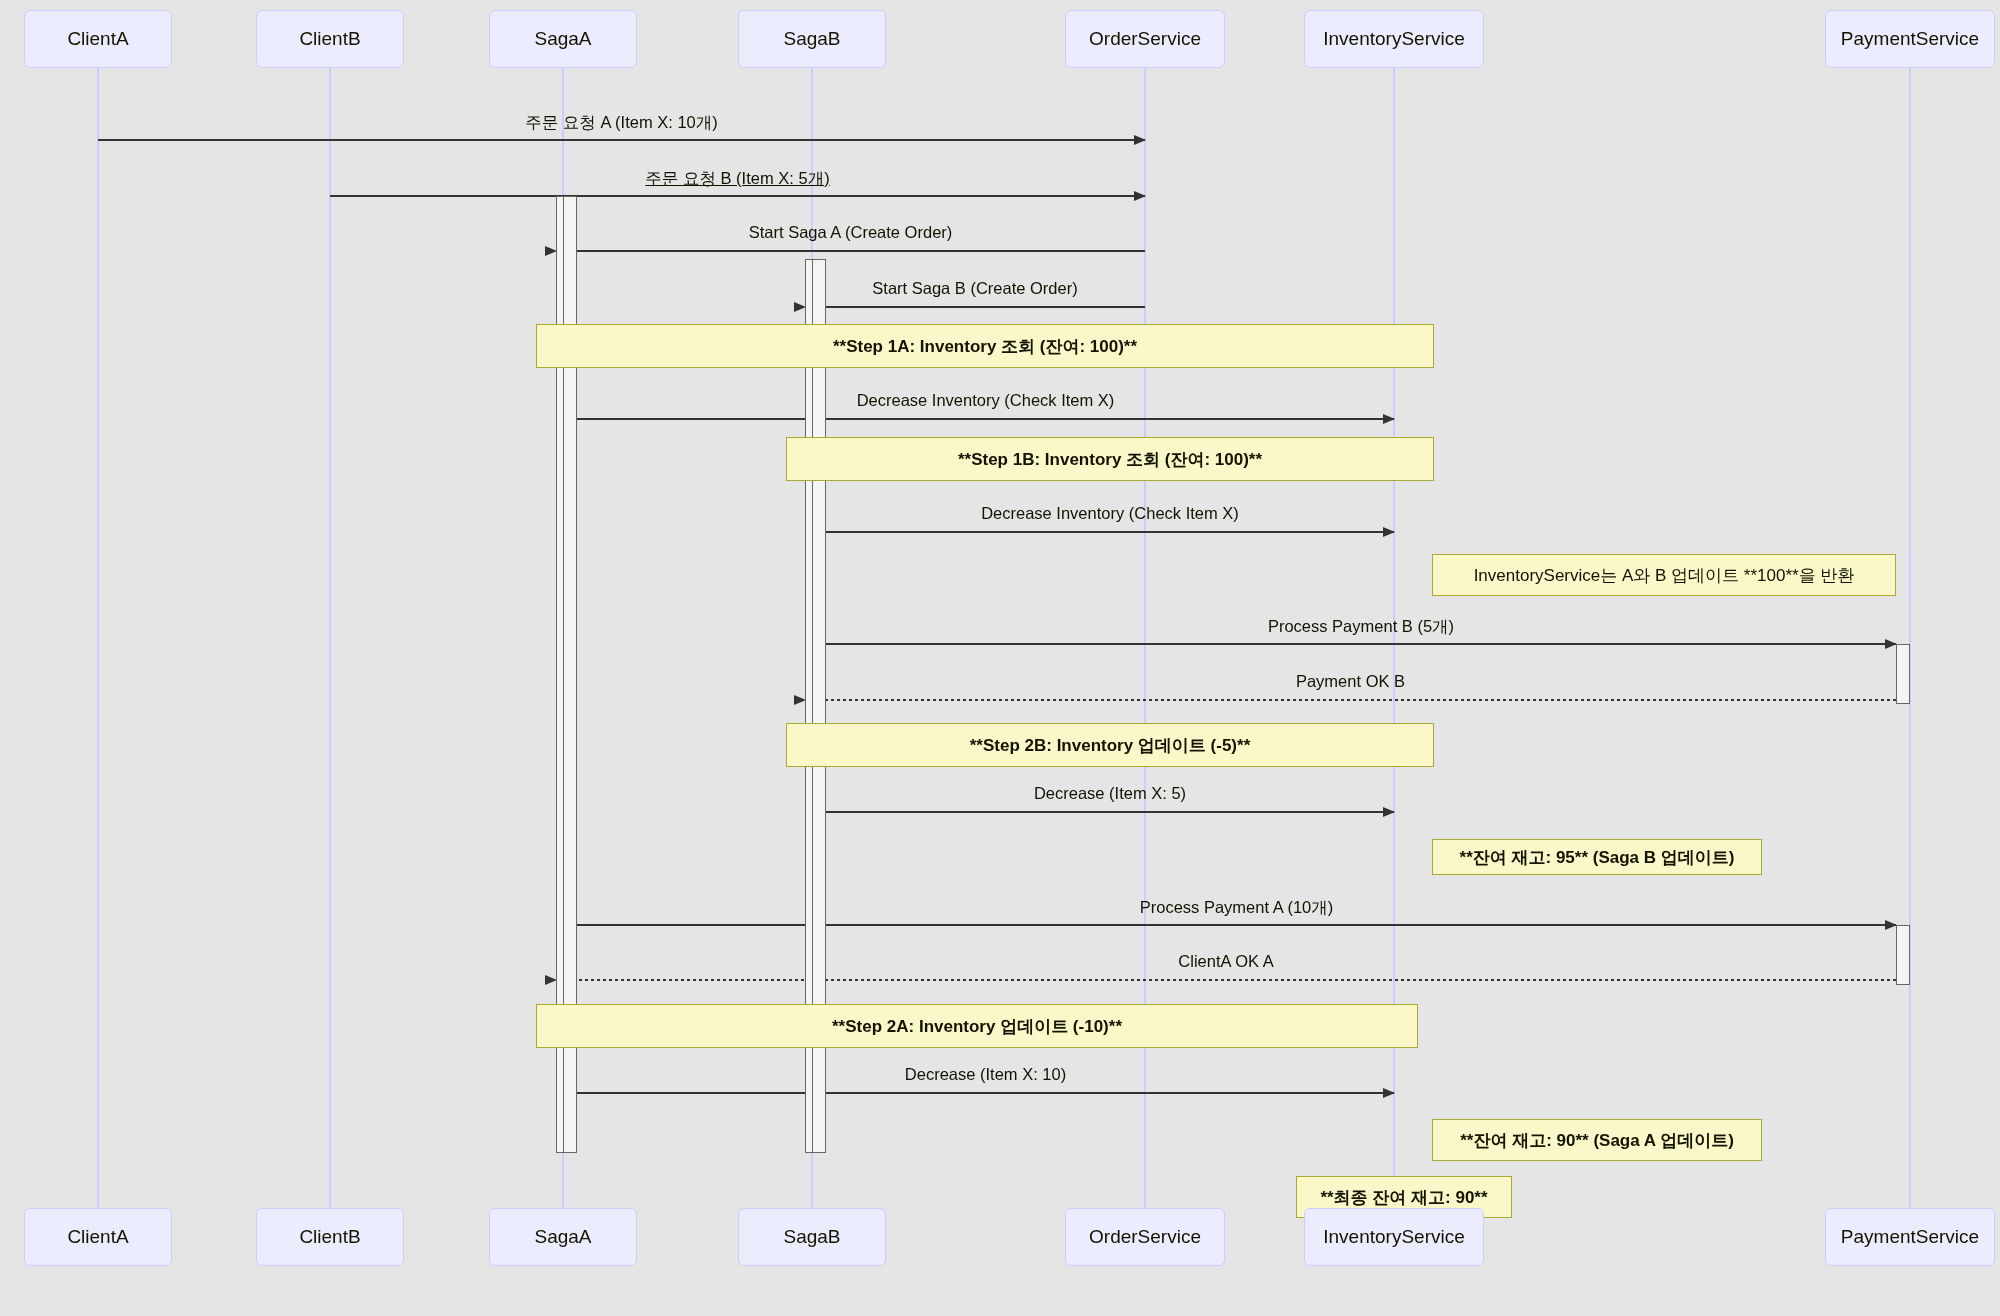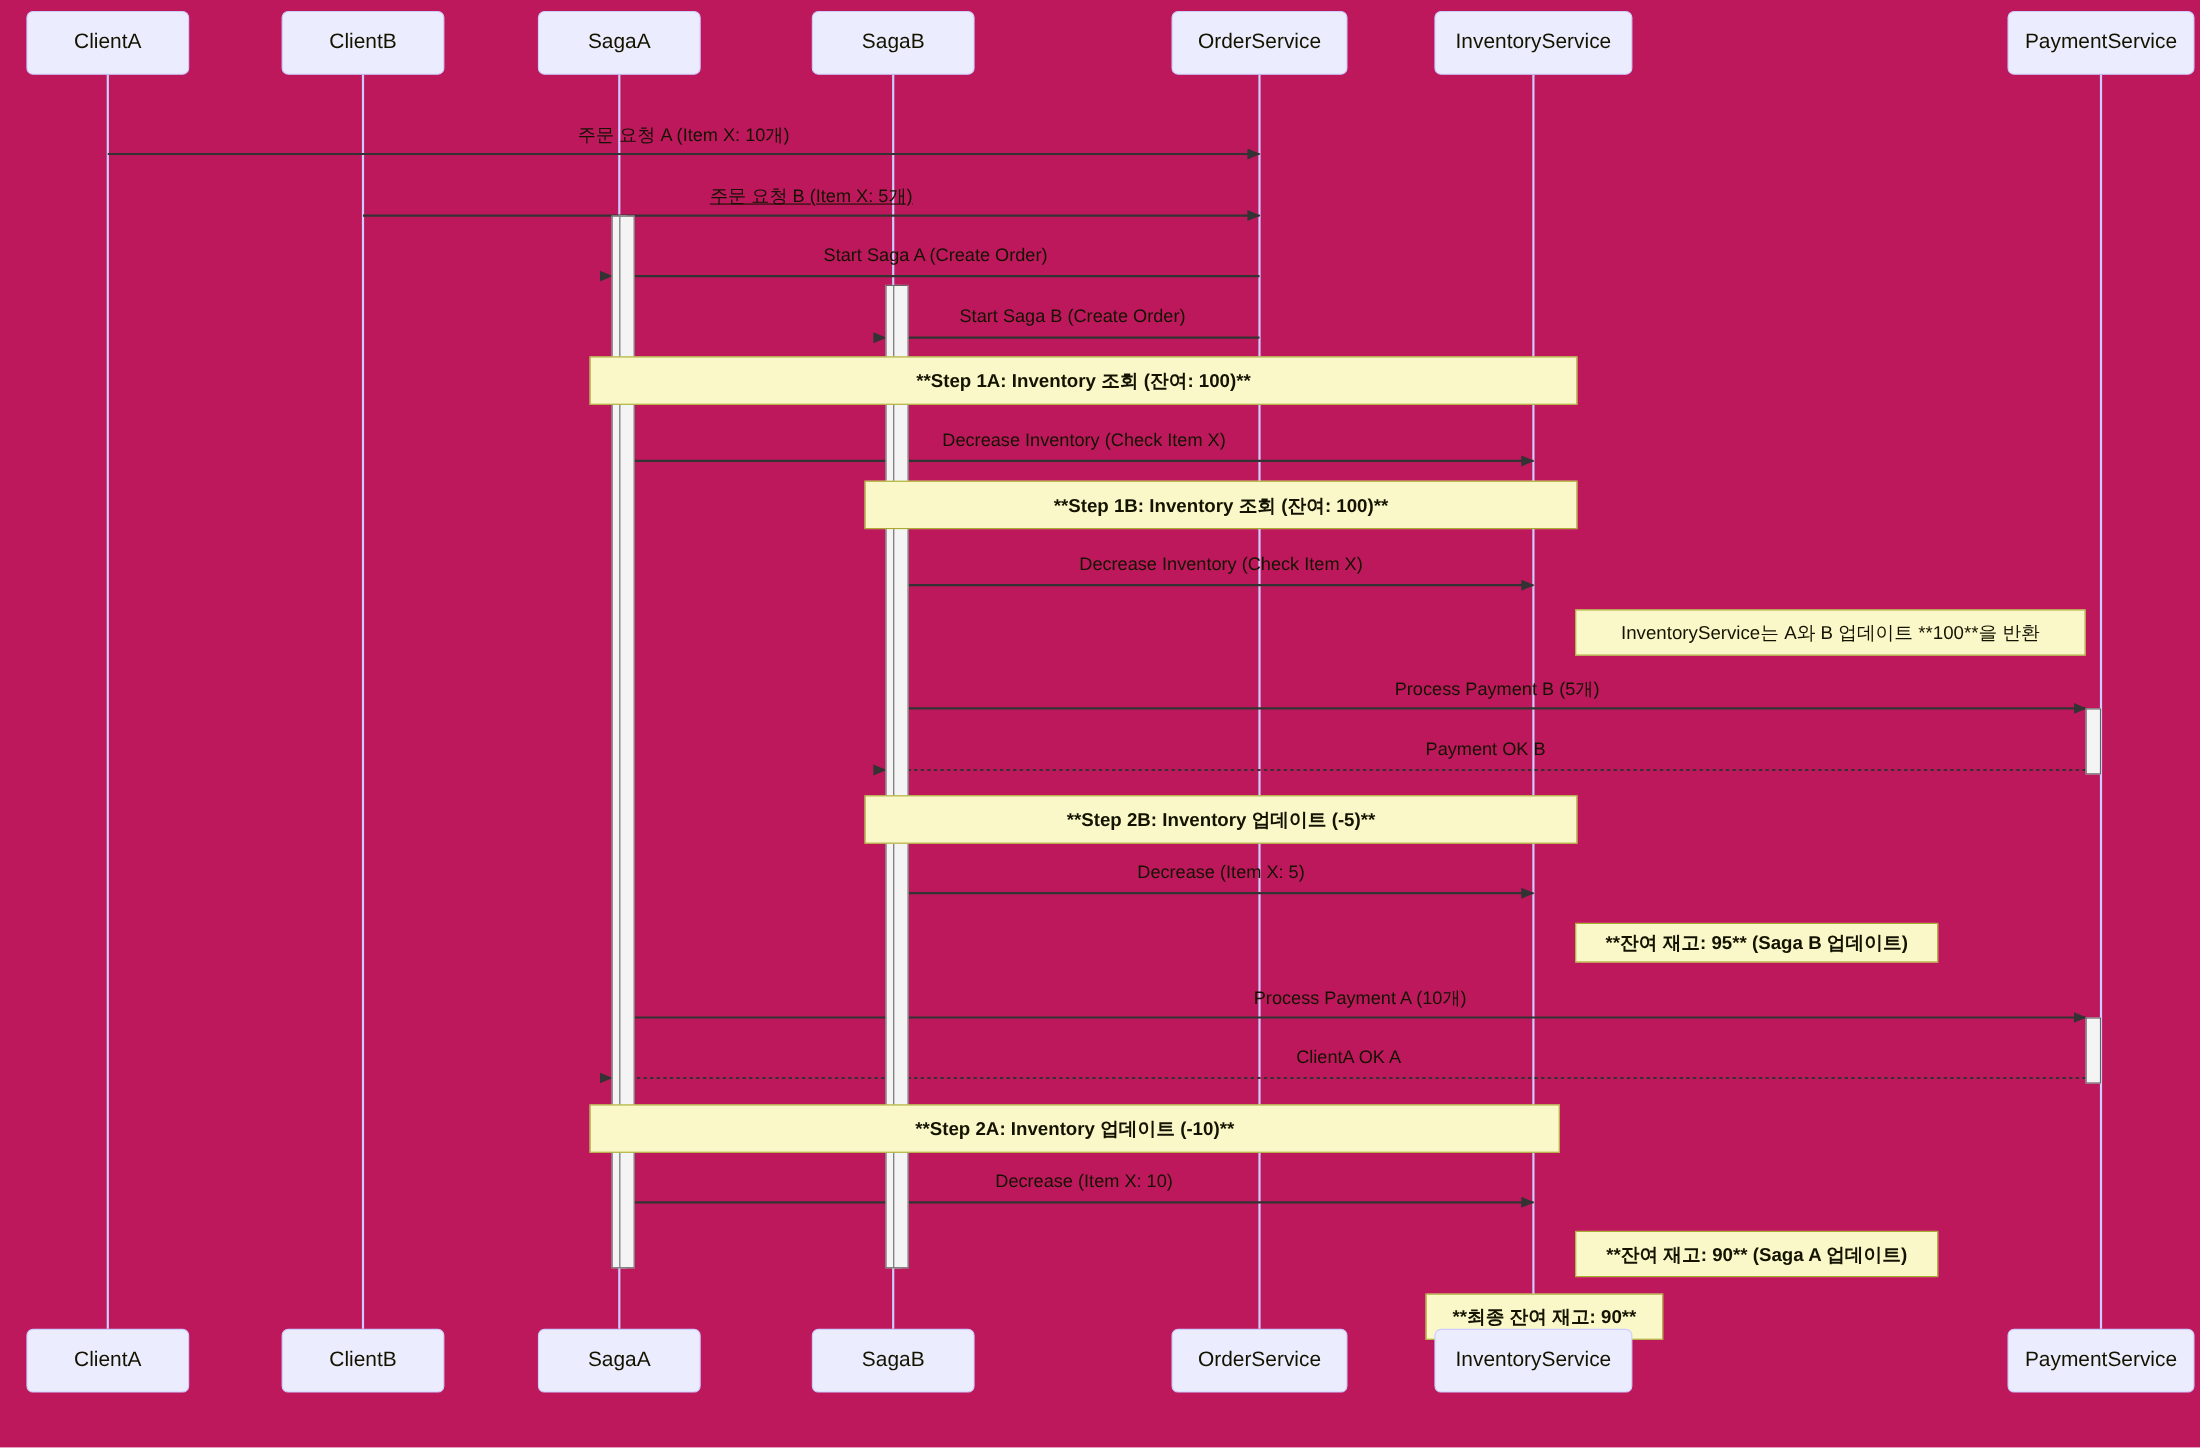--- a/index.html
+++ b/index.html
@@ -1,17 +1,17 @@
 <!DOCTYPE html>
 <html><head>
 <meta charset="utf-8">
 <style>
   html,body{margin:0;padding:0;background:#ffffff;}
   body{font-family:"Liberation Sans","DejaVu Sans",sans-serif;}
-  #canvas{position:relative;width:2000px;height:1316px;background:#be185d;overflow:hidden;}
+  #canvas{position:relative;width:2000px;height:1316px;background:#e5e5e5;overflow:hidden;}
   svg.layer{position:absolute;left:0;top:0;width:2000px;height:1316px;}
 
   
   .actor{
     position:absolute;
     background:#ECECFF;
     border:1px solid #CCCCFF;
     border-radius:6px;
     display:flex;align-items:center;justify-content:center;
     font-size:19px;color:#131300;

